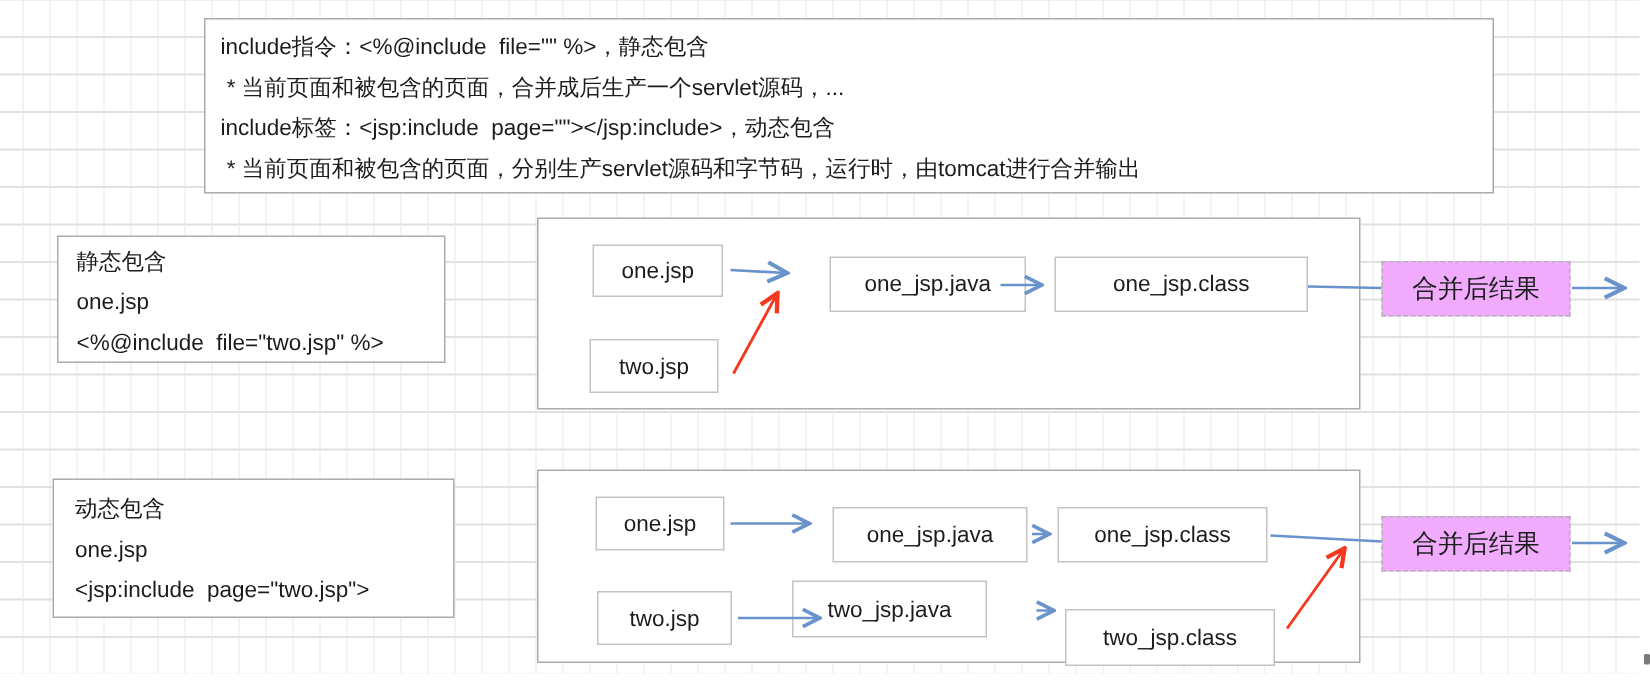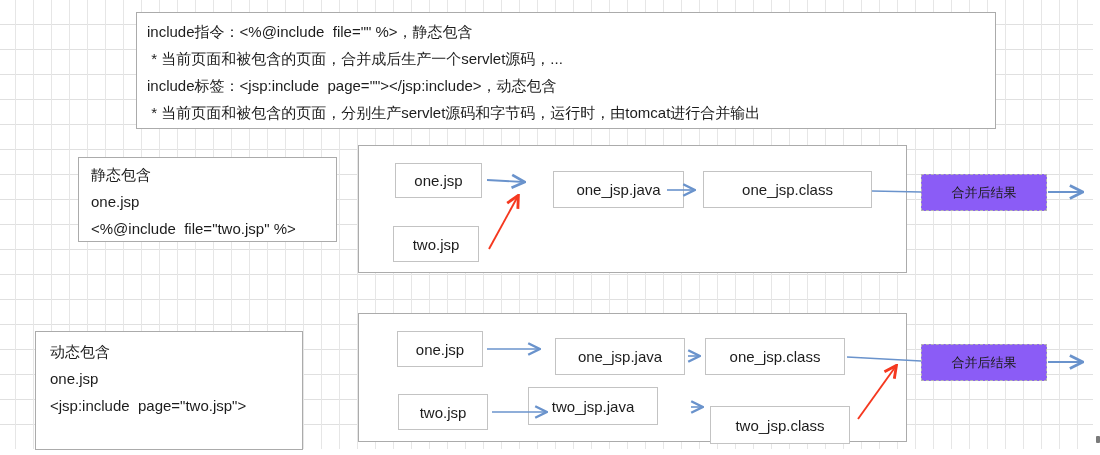--- a/index.html
+++ b/index.html
@@ -39,25 +39,25 @@
     position:absolute;
     background:#ffffff;
     border:1px solid #c3c3c3;
     box-sizing:border-box;
     display:flex;align-items:center;justify-content:center;
     font-size:15px;
     white-space:pre;
   }
   .result{
     position:absolute;
-    background:#8b5cf6;
+    background:#f0abfc;
     border:1px dashed #b3b3b3;
     box-sizing:border-box;
     display:flex;align-items:center;justify-content:center;
-    font-size:13px;
+    font-size:17px;
     text-align:right;
   }
   .arrow-layer{
     position:absolute;left:0;top:0;width:1100px;height:455px;
     pointer-events:none;
   }
   .stray-mark{
     position:absolute;left:1096px;top:436px;width:4px;height:7px;
     background:#7a7a7a;border-radius:1px;
   }
@@ -69,35 +69,35 @@
 
   <div class="grid"></div>
 
   <div class="panel" style="left:136px;top:12px;width:860px;height:117px;padding:5px 10px 0 10px;">
     <div class="note-line">include指令：&lt;%@include  file="" %&gt;，静态包含</div>
     <div class="note-line"> * 当前页面和被包含的页面，合并成后生产一个servlet源码，...</div>
     <div class="note-line">include标签：&lt;jsp:include  page=""&gt;&lt;/jsp:include&gt;，动态包含</div>
     <div class="note-line"> * 当前页面和被包含的页面，分别生产servlet源码和字节码，运行时，由tomcat进行合并输出</div>
   </div>
 
-  <div class="panel" style="left:38px;top:157px;width:259px;height:85px;padding:3px 0 0 12px;margin-left:40px;">
+  <div class="panel" style="left:38px;top:157px;width:259px;height:85px;padding:3px 0 0 12px;">
     <div class="label-line">静态包含</div>
     <div class="label-line">one.jsp</div>
     <div class="label-line">&lt;%@include  file="two.jsp" %&gt;</div>
   </div>
 
   <div class="panel" style="left:358px;top:145px;width:549px;height:128px;"></div>
 
   <div class="node" style="left:395px;top:163px;width:87px;height:35px;">one.jsp</div>
   <div class="node" style="left:393px;top:226px;width:86px;height:36px;">two.jsp</div>
   <div class="node" style="left:553px;top:171px;width:131px;height:37px;">one_jsp.java</div>
   <div class="node" style="left:703px;top:171px;width:169px;height:37px;">one_jsp.class</div>
   <div class="result" style="left:921px;top:174px;width:126px;height:37px;">合并后结果</div>
 
-  <div class="panel" style="left:35px;top:331px;width:268px;height:119px;padding:6px 0 0 14px;">
+  <div class="panel" style="left:35px;top:319px;width:268px;height:93px;padding:6px 0 0 14px;">
     <div class="label-line">动态包含</div>
     <div class="label-line">one.jsp</div>
     <div class="label-line">&lt;jsp:include  page="two.jsp"&gt;</div>
   </div>
 
   <div class="panel" style="left:358px;top:313px;width:549px;height:129px;"></div>
 
   <div class="node" style="left:397px;top:331px;width:86px;height:36px;">one.jsp</div>
   <div class="node" style="left:398px;top:394px;width:90px;height:36px;">two.jsp</div>
   <div class="node" style="left:555px;top:338px;width:130px;height:37px;">one_jsp.java</div>

